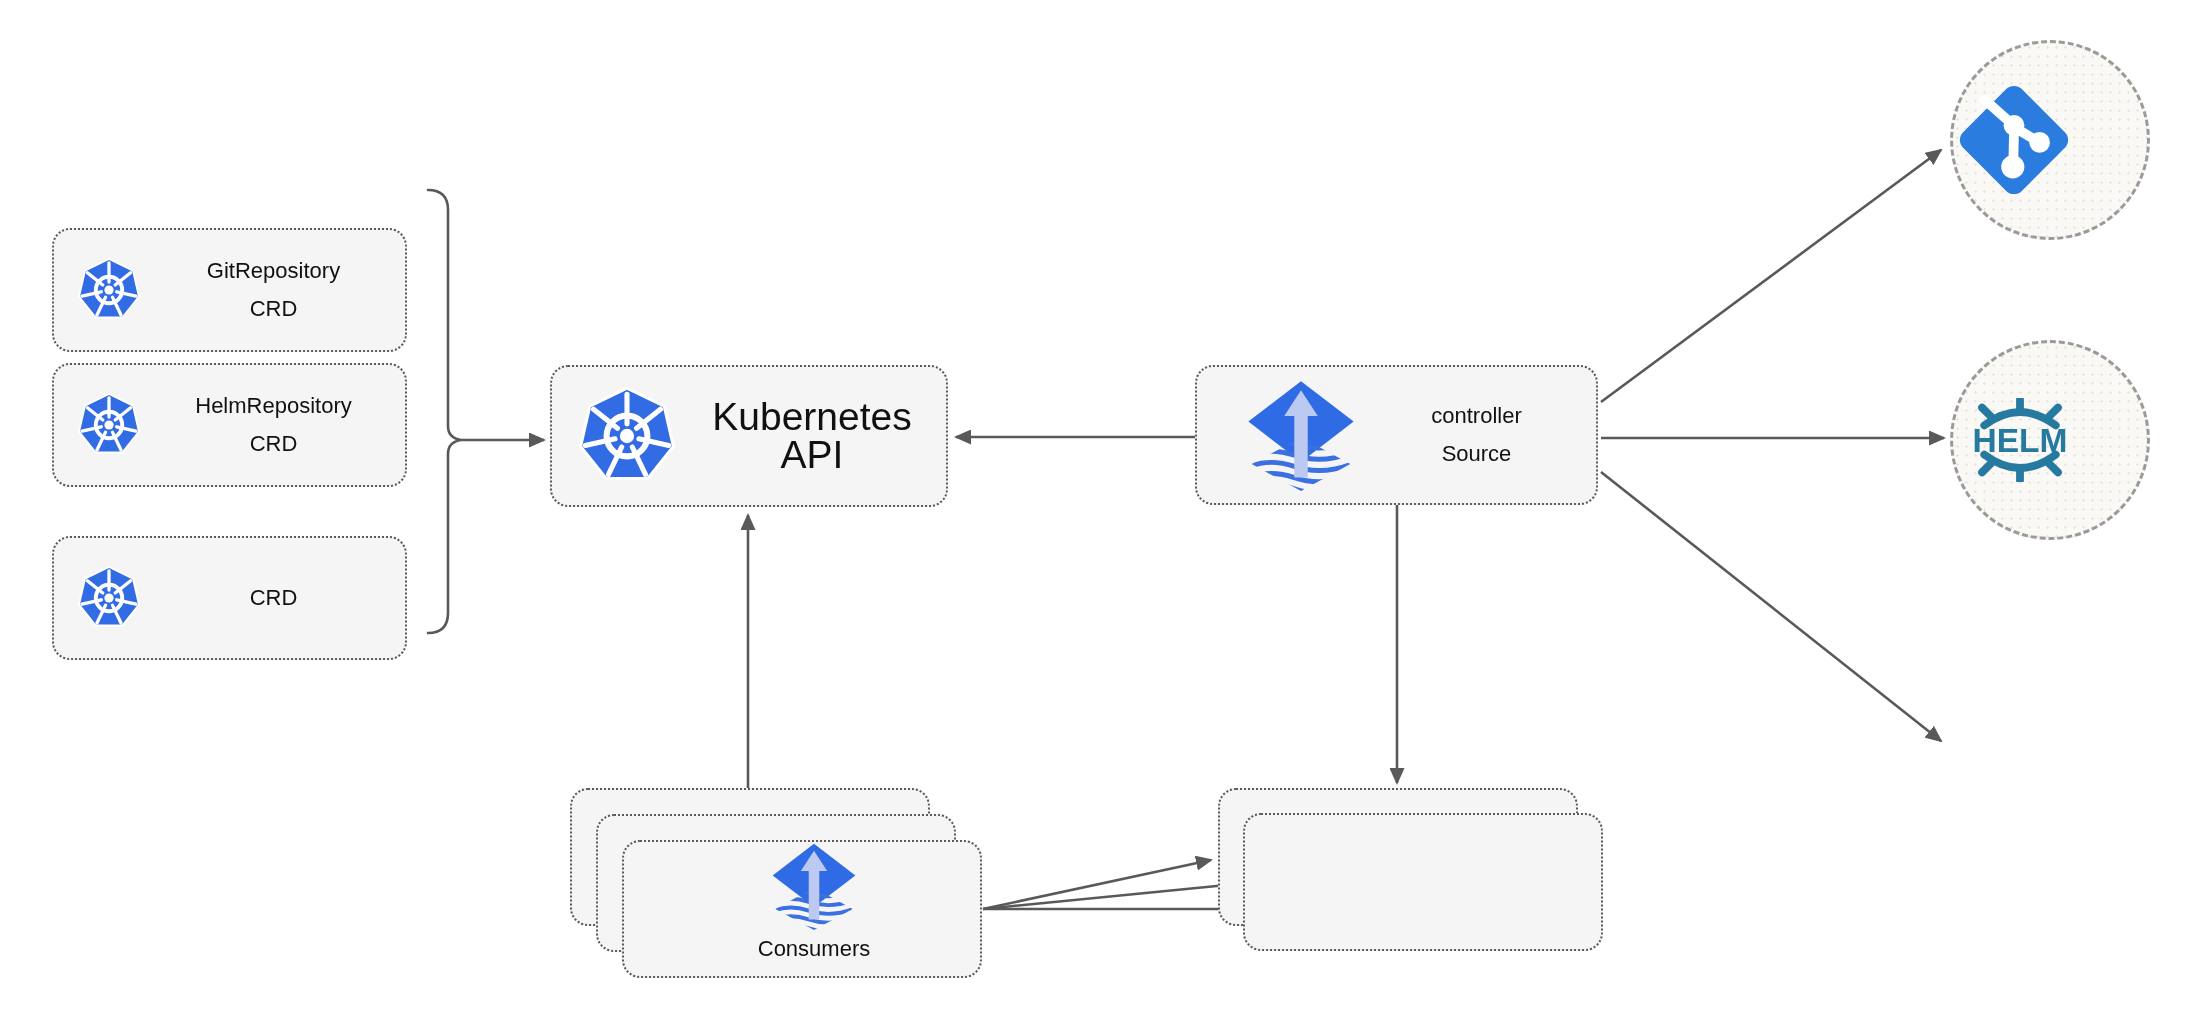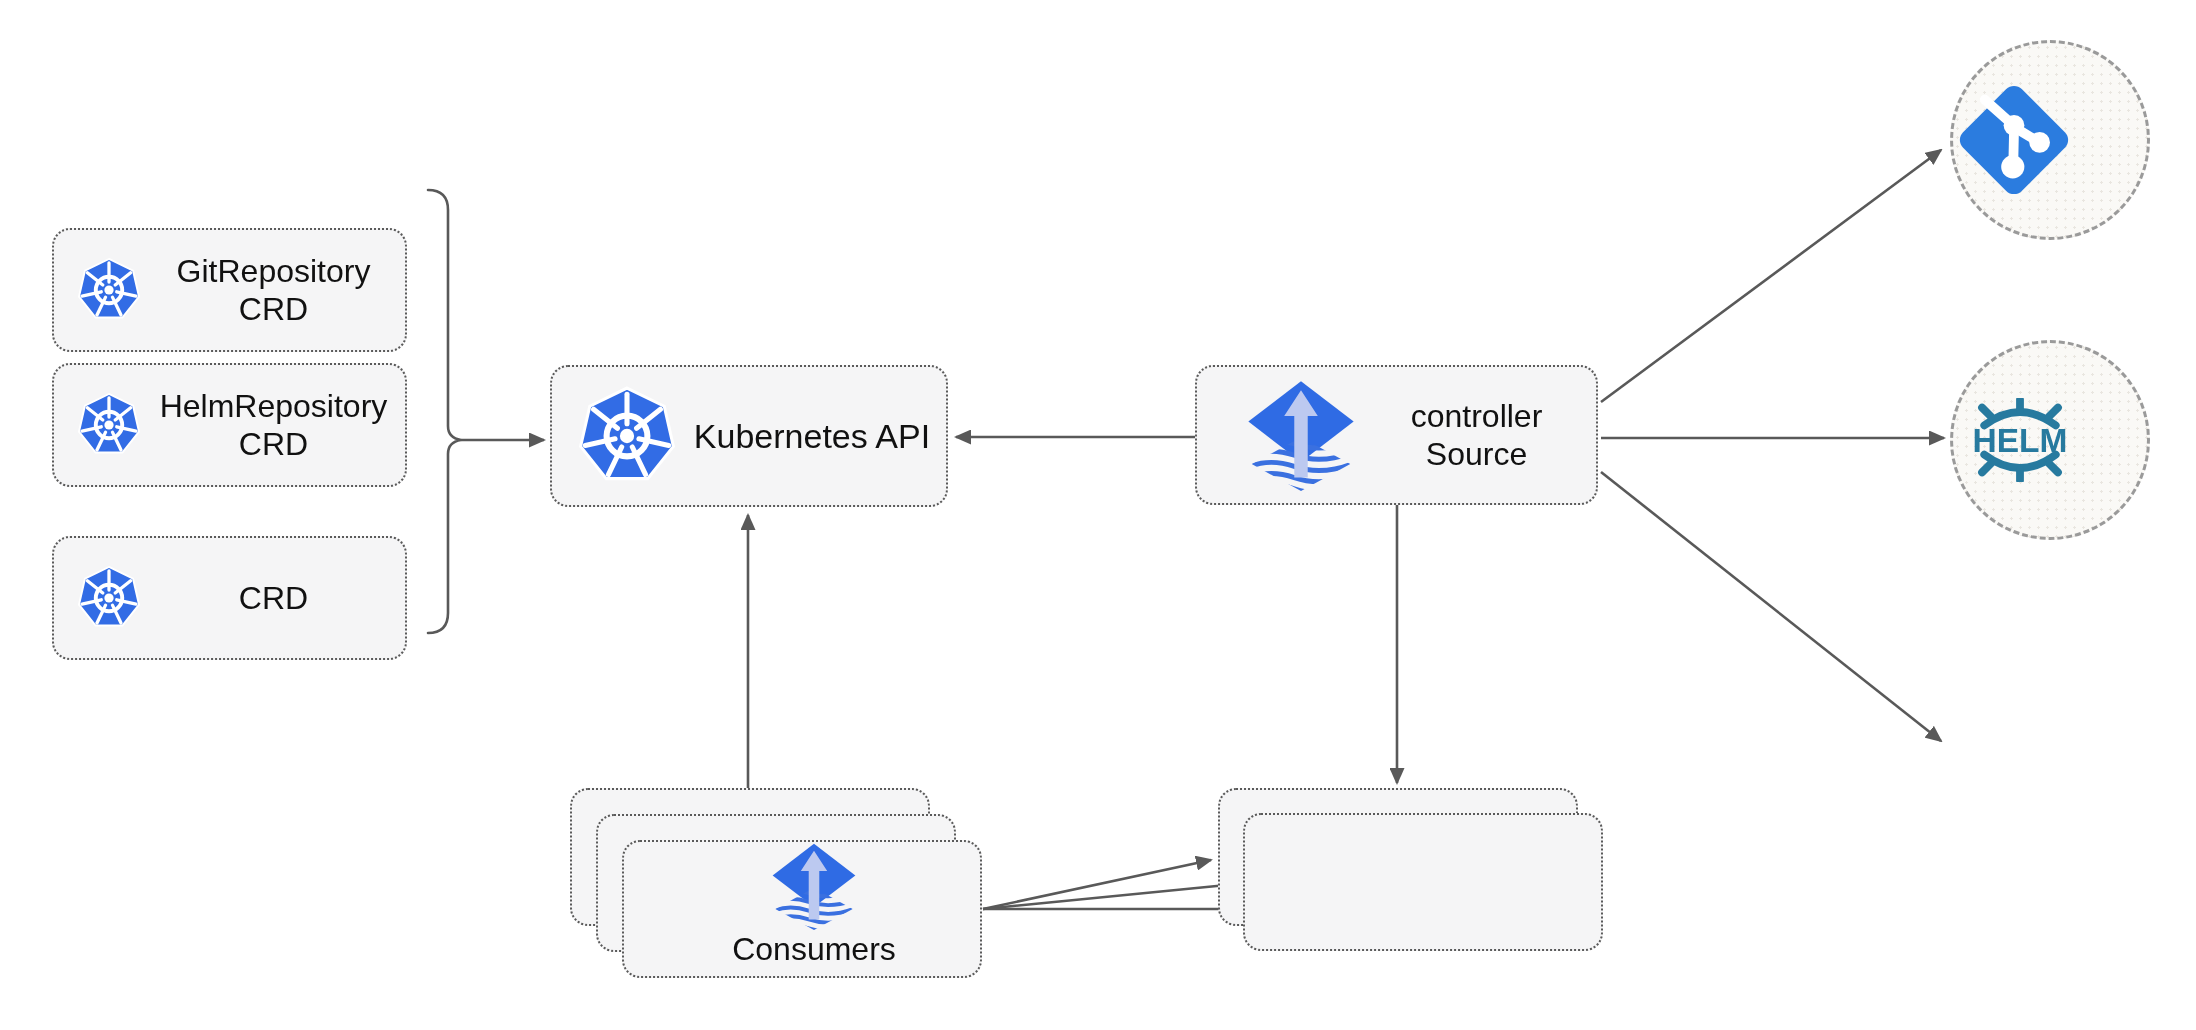--- a/index.html
+++ b/index.html
@@ -6,26 +6,26 @@
   .canvas{
     position:relative;width:2196px;height:1030px;background:#ffffff;overflow:hidden;
     font-family:"Liberation Sans", sans-serif;color:#151515;
   }
   .connector-layer{position:absolute;left:0;top:0;width:2196px;height:1030px;z-index:1;}
   .node{
     position:absolute;box-sizing:border-box;background:#f5f5f6;
     border:2px dotted #5a5a5a;border-radius:18px;z-index:2;
     display:flex;align-items:center;
   }
-  .node .txt{flex:1;text-align:center;font-size:32px;line-height:38px;color:#111;}
+  .node .txt{flex:1;text-align:center;font-size:22px;line-height:38px;color:#111;}
   .crd-box{left:52px;width:355px;height:124px;padding-left:22px;}
   .crd-box .icon-k8s{width:66px;height:66px;flex:0 0 auto;}
   .k8s-api{left:550px;top:365px;width:398px;height:142px;padding-left:24px;}
   .k8s-api .icon-k8s{width:102px;height:102px;flex:0 0 auto;}
-  .k8s-api .txt{font-size:34px;}
+  .k8s-api .txt{font-size:39px;}
   .src-ctrl{left:1195px;top:365px;width:403px;height:140px;padding-left:48px;}
   .src-ctrl .icon-flux{width:112px;height:112px;flex:0 0 auto;}
   .stack-back{position:absolute;box-sizing:border-box;width:360px;height:138px;background:#f5f5f6;border:2px dotted #5a5a5a;border-radius:18px;z-index:2;}
   .stack-front{width:360px;height:138px;padding-left:24px;z-index:3;flex-direction:column;}
   .stack-front .icon-flux{width:88px;height:88px;flex:0 0 auto;}
   .stack-front .icon-layers{width:100px;height:96px;flex:0 0 auto;}
   .ext-circle{
     position:absolute;box-sizing:border-box;width:200px;height:200px;border-radius:50%;
     border:3px dashed #9a9a9a;z-index:2;
     background-color:#faf9f6;

